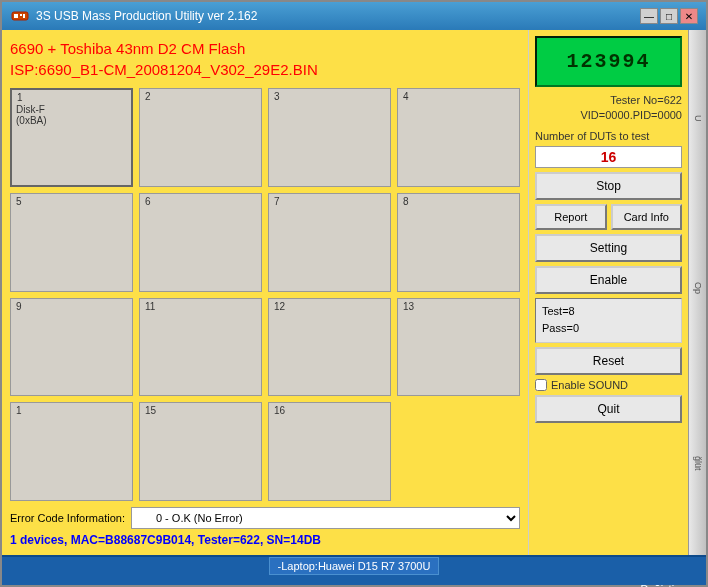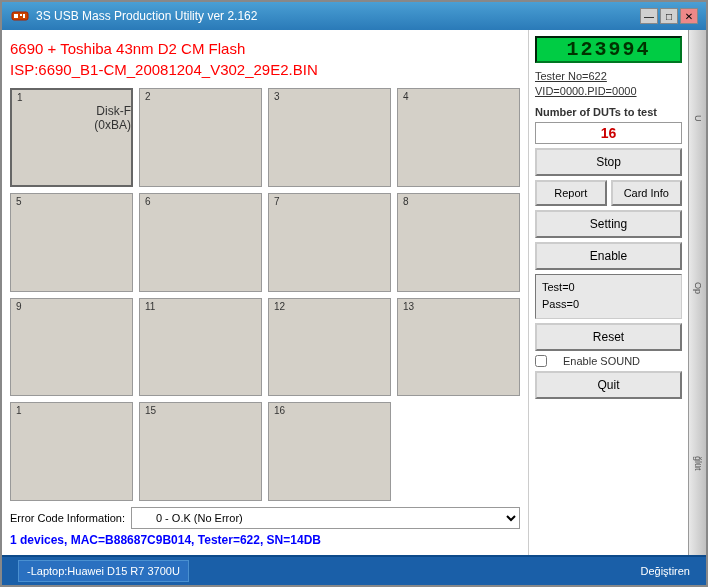--- a/index.html
+++ b/index.html
@@ -8,21 +8,21 @@
       font-size: 12px;
       background: #c0c0c0;
       width: 708px;
       height: 587px;
       overflow: hidden;
     }
 
     .window {
       width: 708px;
       height: 587px;
-      background: #ffffff;
+      background: #fde047;
       border: 2px solid #888;
       display: flex;
       flex-direction: column;
     }
 
     .title-bar {
       background: linear-gradient(to bottom, #4a9fd4, #2a7ab8);
       color: white;
       padding: 4px 8px;
       display: flex;
@@ -111,23 +111,22 @@
       background: #d4d0c8;
       border: 2px solid #666;
     }
 
     .slot-1-content {
       padding-top: 14px;
       padding-left: 4px;
     }
 
     .slot-disk-label {
-      font-size: 12px;
+      font-size: 10px;
       color: #333;
-      text-align: right;
     }
 
     .bottom-section {
       margin-top: 6px;
     }
 
     .error-row {
       display: flex;
       align-items: center;
       gap: 6px;
@@ -166,39 +165,37 @@
       border-left: 1px solid #ccc;
     }
 
     .lcd-display {
       background: #00cc44;
       color: #003300;
       font-family: 'Courier New', monospace;
       font-size: 20px;
       font-weight: bold;
       text-align: center;
-      padding: 0 6px;
+      padding: 12px 6px;
       border: 2px inset #007722;
       letter-spacing: 2px;
       margin-bottom: 2px;
     }
 
     .tester-info {
       font-size: 11px;
       color: #333;
-      text-align: left;
+      text-align: right;
       line-height: 1.4;
-      text-decoration: underline;
     }
 
     .dut-label {
       font-size: 11px;
       color: #333;
       margin-top: 2px;
-      font-weight: bold;
     }
 
     .dut-input {
       width: 100%;
       height: 22px;
       border: 1px solid #999;
       background: white;
       text-align: center;
       font-size: 13px;
       color: #cc0000;
@@ -241,39 +238,40 @@
       border: 1px inset #ccc;
       padding: 4px 6px;
       font-size: 11px;
       color: #000;
       line-height: 1.6;
     }
 
     .checkbox-row {
       display: flex;
       align-items: flex-end;
-      gap: 16px;
+      gap: 4px;
       font-size: 11px;
       color: #333;
     }
 
     .checkbox-row input[type=checkbox] {
       width: 12px;
       height: 12px;
     }
 
     .taskbar {
       height: 30px;
       background: #1a5fa8;
       display: flex;
       align-items: center;
       padding: 0 16px;
       gap: 8px;
       flex-shrink: 0;
       border-top: 2px solid #0d4a8a;
+      flex-direction: column;
     }
 
     .taskbar-item {
       background: #2a70c0;
       border: 1px solid #4a90d0;
       color: white;
       font-size: 11px;
       padding: 2px 8px;
       height: 22px;
       display: flex;
@@ -428,21 +426,21 @@
       <div class="btn-row">
         <button class="btn-half">Report</button>
         <button class="btn-half">Card Info</button>
       </div>
 
       <button class="btn">Setting</button>
 
       <button class="btn">Enable</button>
 
       <div class="stats-box">
-        <div>Test=0</div>
+        <div>Test=8</div>
         <div>Pass=0</div>
       </div>
 
       <button class="btn">Reset</button>
 
       <div class="checkbox-row">
         <input type="checkbox" style="">
         <span>Enable SOUND</span>
       </div>
 

